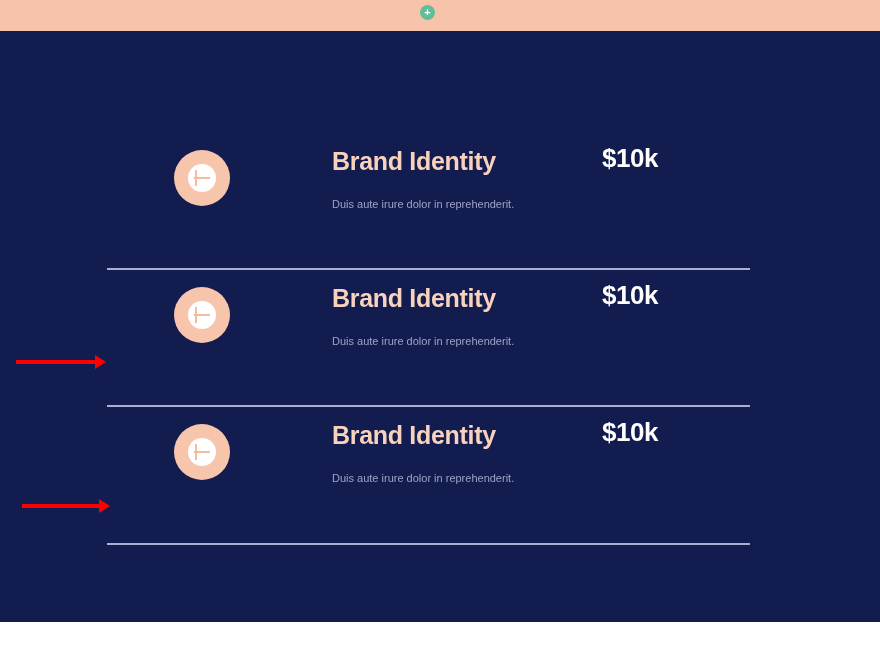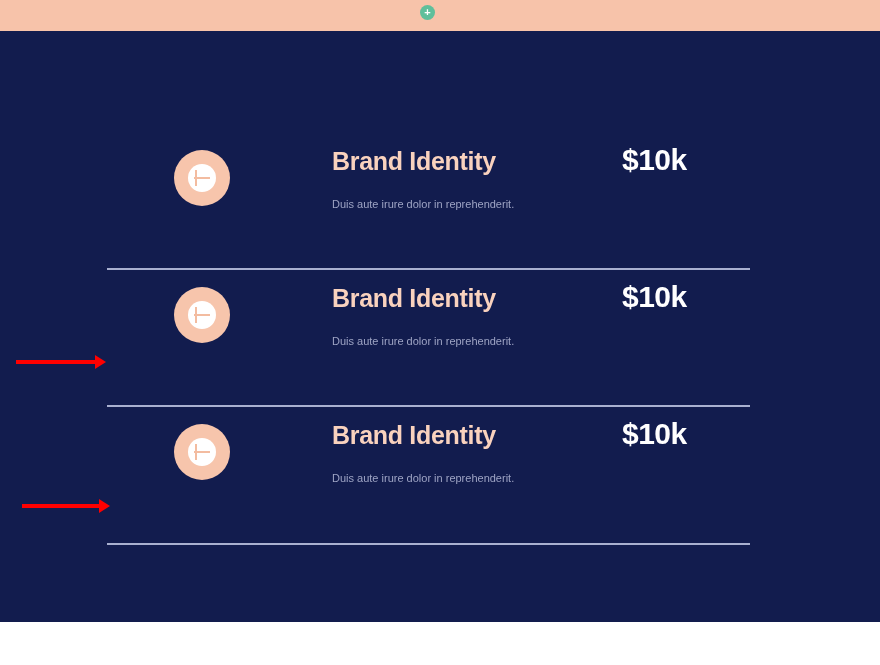--- a/index.html
+++ b/index.html
@@ -145,23 +145,23 @@
     left: 332px;
     top: 66px;
     width: 190px;
     font-size: 11px;
     line-height: 15px;
     color: #9EA4C4;
   }
 
   .row-price {
     position: absolute;
-    left: 622px;
+    left: 602px;
     top: 12px;
-    font-size: 30px;
+    font-size: 26px;
     font-weight: bold;
     color: #FFFFFF;
     letter-spacing: -.5px;
     white-space: nowrap;
   }
 
   .row-divider {
     position: absolute;
     left: 107px;
     width: 643px;

